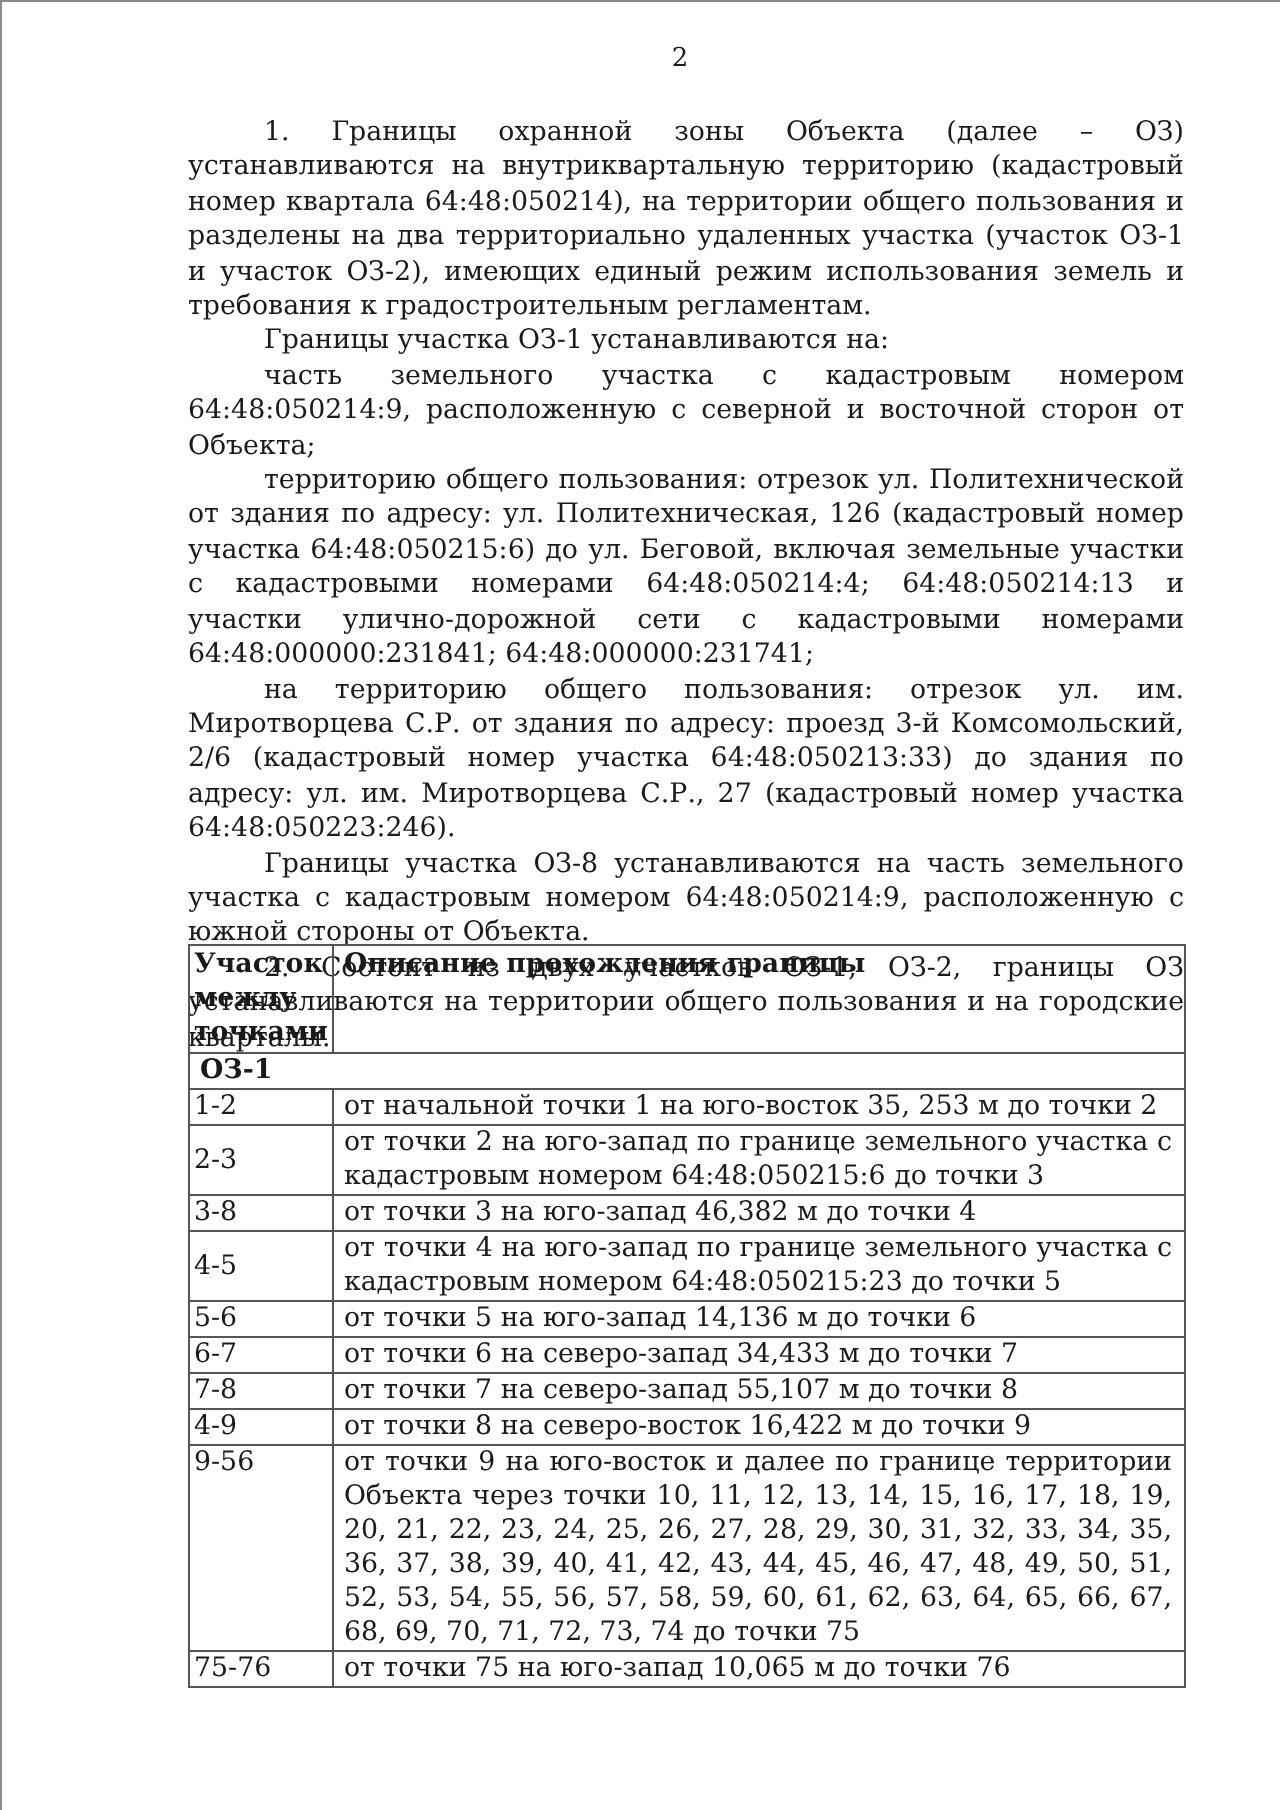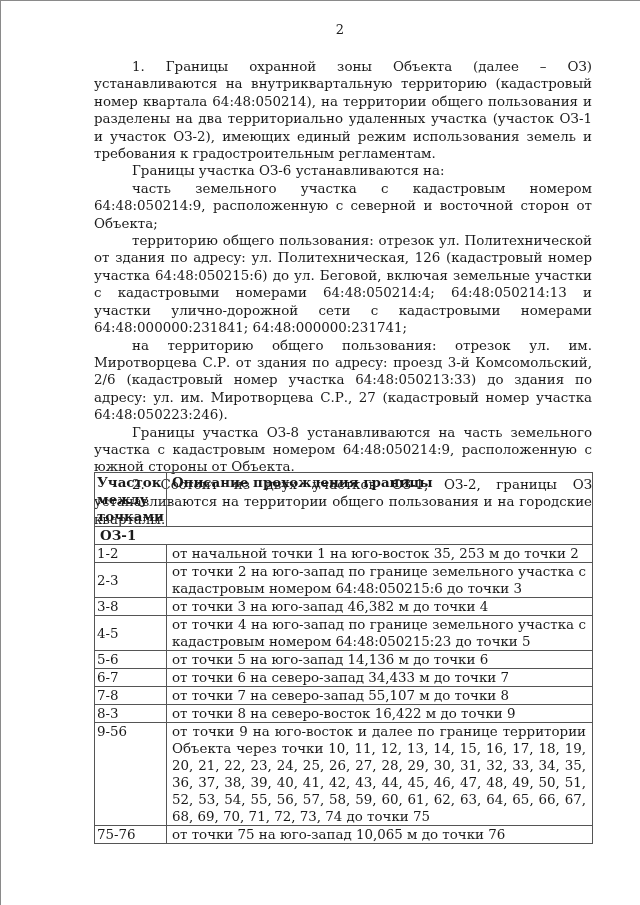--- a/index.html
+++ b/index.html
@@ -40,21 +40,21 @@
 </style>
 </head>
 <body>
 
 <div class="frame"></div>
 
 <div class="page-number">2</div>
 
 <div class="body-text">
   <p>1. Границы охранной зоны Объекта (далее – ОЗ) устанавливаются на внутриквартальную территорию (кадастровый номер квартала 64:48:050214), на территории общего пользования и разделены на два территориально удаленных участка (участок ОЗ-1 и участок ОЗ-2), имеющих единый режим использования земель и требования к градостроительным регламентам.</p>
-  <p>Границы участка ОЗ-6 устанавливаются на:</p>
+  <p>Границы участка ОЗ-1 устанавливаются на:</p>
   <p>часть земельного участка с кадастровым номером 64:48:050214:9, расположенную с северной и восточной сторон от Объекта;</p>
   <p>территорию общего пользования: отрезок ул. Политехнической от здания по адресу: ул. Политехническая, 126 (кадастровый номер участка 64:48:050215:6) до ул. Беговой, включая земельные участки с кадастровыми номерами 64:48:050214:4; 64:48:050214:13 и участки улично-дорожной сети с кадастровыми номерами 64:48:000000:231841; 64:48:000000:231741;</p>
   <p>на территорию общего пользования: отрезок ул. им. Миротворцева С.Р. от здания по адресу: проезд 3-й Комсомольский, 2/6 (кадастровый номер участка 64:48:050213:33) до здания по адресу: ул. им. Миротворцева С.Р., 27 (кадастровый номер участка 64:48:050223:246).</p>
   <p>Границы участка ОЗ-8 устанавливаются на часть земельного участка с кадастровым номером 64:48:050214:9, расположенную с южной стороны от Объекта.</p>
   <p>2. Состоит из двух участков ОЗ-1, ОЗ-2, границы ОЗ устанавливаются на территории общего пользования и на городские кварталы.</p>
 </div>
 
 <table class="tbl">
   <thead>
     <tr>
@@ -88,21 +88,21 @@
     </tr>
     <tr>
       <td class="col-seg">6-7</td>
       <td class="desc">от точки 6 на северо-запад 34,433 м до точки 7</td>
     </tr>
     <tr>
       <td class="col-seg">7-8</td>
       <td class="desc">от точки 7 на северо-запад 55,107 м до точки 8</td>
     </tr>
     <tr>
-      <td class="col-seg">8-3</td>
+      <td class="col-seg">4-9</td>
       <td class="desc">от точки 8 на северо-восток 16,422 м до точки 9</td>
     </tr>
     <tr>
       <td class="col-seg seg-top">9-56</td>
       <td class="desc">от точки 9 на юго-восток и далее по границе территории Объекта через точки 10, 11, 12, 13, 14, 15, 16, 17, 18, 19, 20, 21, 22, 23, 24, 25, 26, 27, 28, 29, 30, 31, 32, 33, 34, 35, 36, 37, 38, 39, 40, 41, 42, 43, 44, 45, 46, 47, 48, 49, 50, 51, 52, 53, 54, 55, 56, 57, 58, 59, 60, 61, 62, 63, 64, 65, 66, 67, 68, 69, 70, 71, 72, 73, 74 до точки 75</td>
     </tr>
     <tr>
       <td class="col-seg">75-76</td>
       <td class="desc">от точки 75 на юго-запад 10,065 м до точки 76</td>
     </tr>

